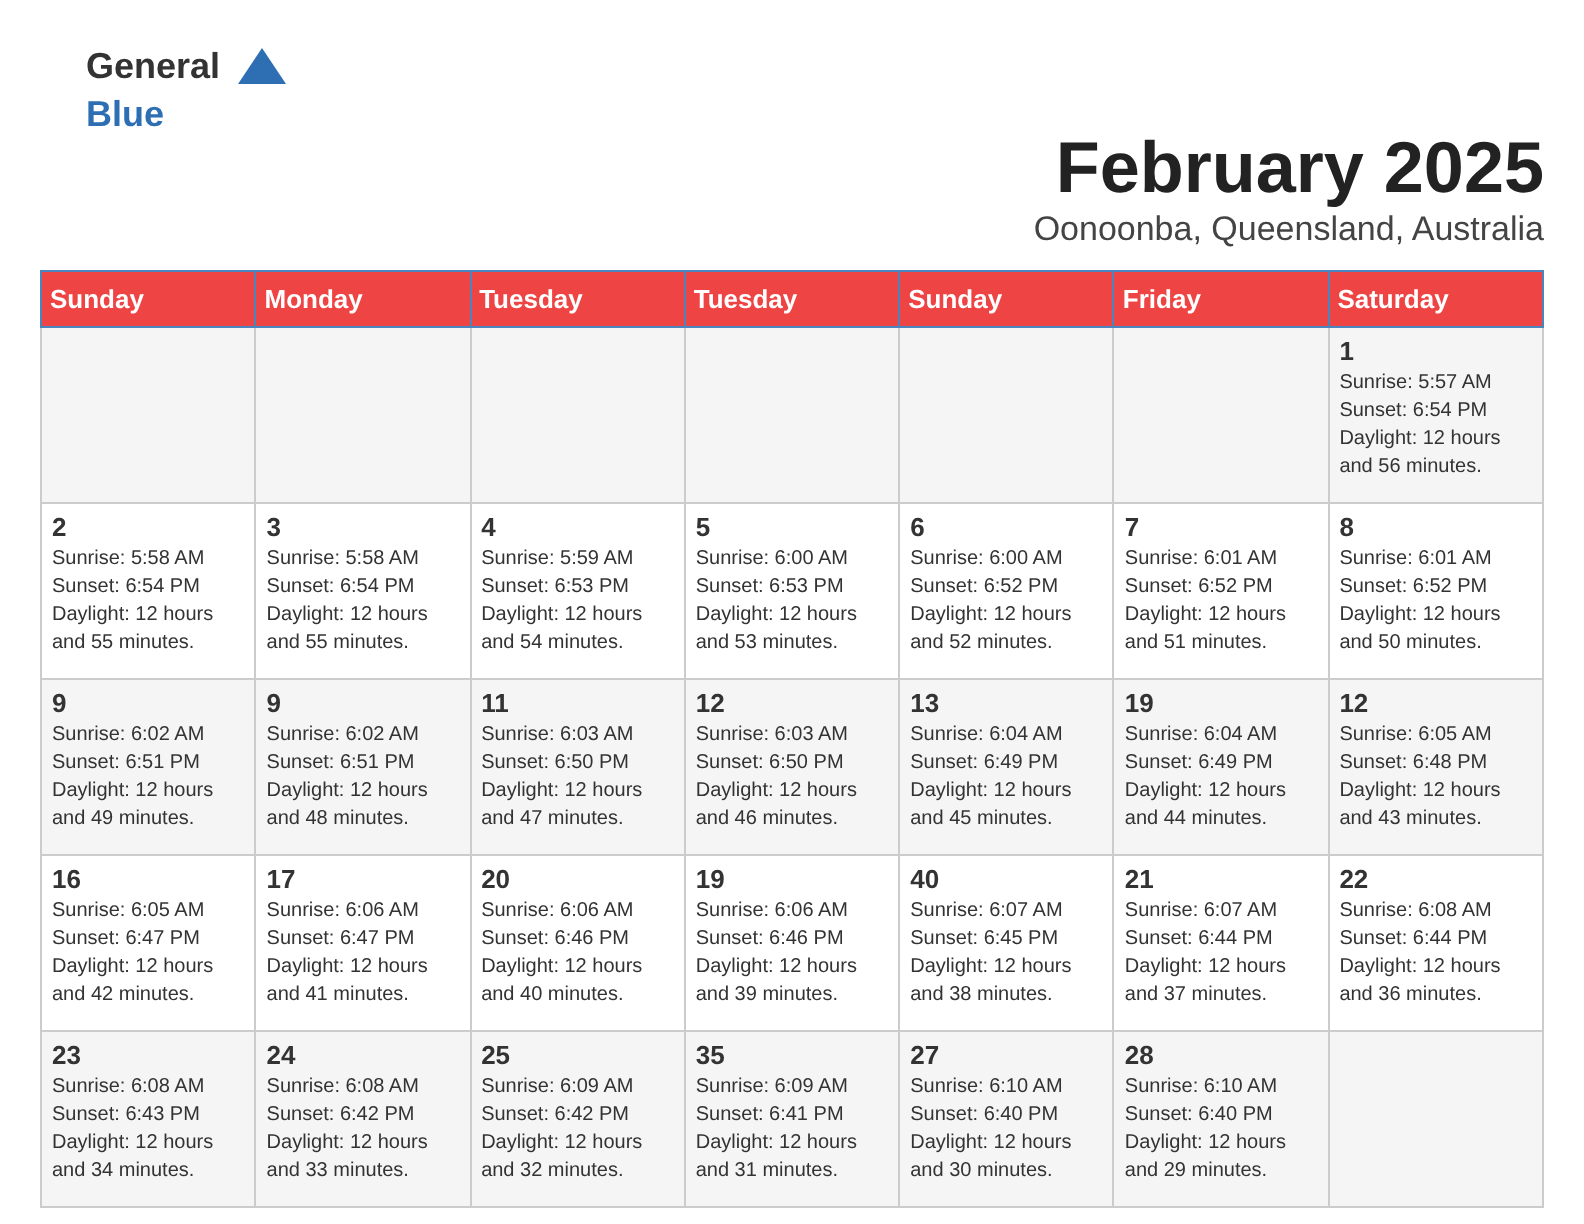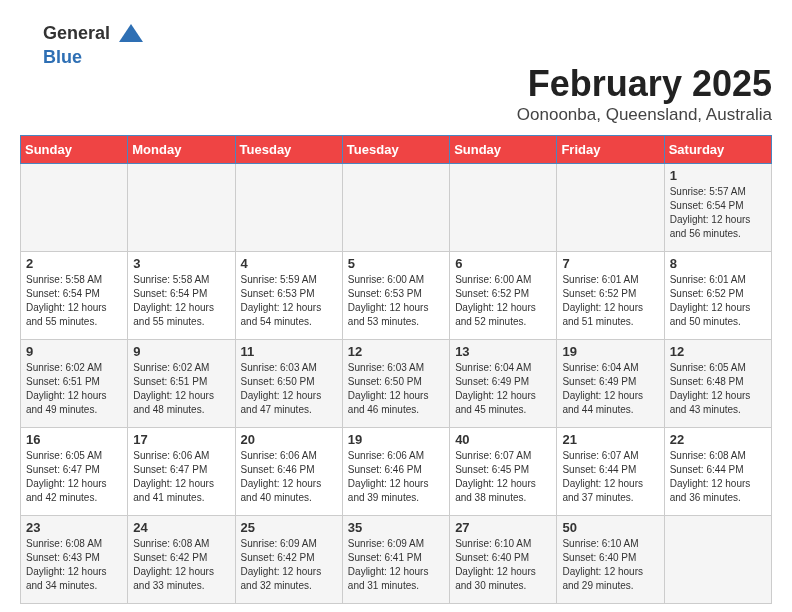--- a/index.html
+++ b/index.html
@@ -328,21 +328,21 @@
 and 31 minutes.</div>
         </td>
         <td>
           <span class="day-num">27</span>
           <div class="day-info" style="white-space: pre-line;">Sunrise: 6:10 AM
 Sunset: 6:40 PM
 Daylight: 12 hours
 and 30 minutes.</div>
         </td>
         <td>
-          <span class="day-num">50</span>
+          <span class="day-num">28</span>
           <div class="day-info" style="white-space: pre-line;">Sunrise: 6:10 AM
 Sunset: 6:40 PM
 Daylight: 12 hours
 and 29 minutes.</div>
         </td>
         <td class="empty"></td>
       </tr>
     </tbody>
 </table>
 

